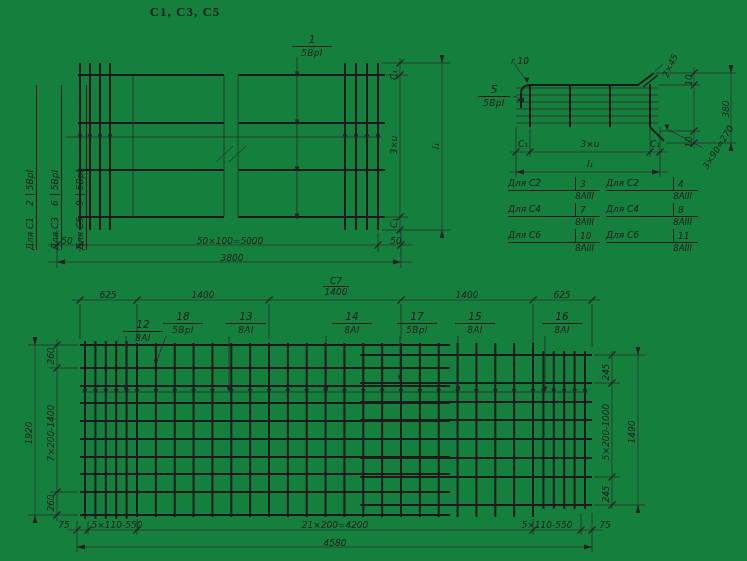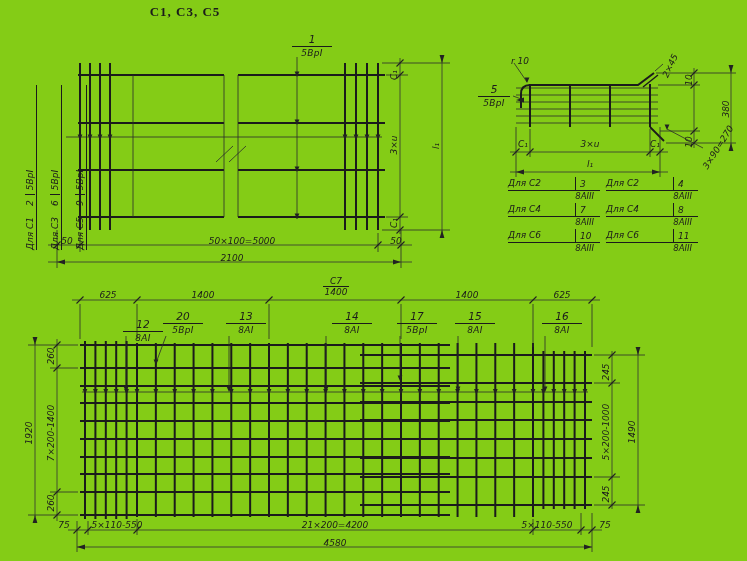--- a/index.html
+++ b/index.html
@@ -1,16 +1,16 @@
 <!DOCTYPE html>
 <html><head>
 <meta charset="utf-8">
 <style>
   html,body{margin:0;padding:0;background:#e8e8e6;}
-  #sheet{position:relative;width:747px;height:561px;background:#84cc16;overflow:hidden;
+  #sheet{position:relative;width:747px;height:561px;background:#15803d;overflow:hidden;
          font-family:"DejaVu Sans",sans-serif;color:#1b1b1b;}
   #linework{position:absolute;left:0;top:0;}
   .title{position:absolute;font:bold 13px "Liberation Serif",serif;letter-spacing:1px;text-align:center;white-space:nowrap;}
   .dim{position:absolute;font:italic 9px "DejaVu Sans",sans-serif;text-align:center;white-space:nowrap;}
   .rdim{position:absolute;font:italic 9px "DejaVu Sans",sans-serif;text-align:center;white-space:nowrap;
         transform:rotate(-90deg);transform-origin:0 0;}
   .wlabel{position:absolute;width:40px;text-align:center;font-style:italic;}
   .wlabel .num{font-size:10.5px;line-height:11px;border-bottom:1.2px solid #1b1b1b;padding-bottom:1px;}
   .wlabel .cls{font-size:9px;line-height:10px;padding-top:1px;letter-spacing:.3px;}
   .rrow{position:absolute;transform:rotate(-90deg);transform-origin:0 0;display:flex;align-items:flex-end;
@@ -306,23 +306,23 @@
     <span class="rnum">6</span>
     <span class="rcls">5ВрI</span>
   </div>
   <div class="rrow" style="left:75px;top:250px;width:165px">
     <span class="rfor">Для С5</span>
     <span class="rnum">9</span>
     <span class="rcls">5ВрI</span>
   </div>
 
   <div class="dim" style="left:57px;top:236px;width:20px">50</div>
-  <div class="dim" style="left:180px;top:236px;width:124px">50×100=5000</div>
+  <div class="dim" style="left:168px;top:236px;width:124px">50×100=5000</div>
   <div class="dim" style="left:384px;top:236px;width:24px">50</div>
-  <div class="dim" style="left:207px;top:253px;width:50px">2100</div>
+  <div class="dim" style="left:207px;top:253px;width:50px">3800</div>
 
   <div class="rdim" style="left:389px;top:84px;width:18px">С₁</div>
   <div class="rdim" style="left:389px;top:163px;width:36px">3×u</div>
   <div class="rdim" style="left:389px;top:232px;width:18px">С₁</div>
   <div class="rdim" style="left:431px;top:157px;width:22px">l₁</div>
 
   <div class="dim" style="left:505px;top:56px;width:30px">r 10</div>
   <div class="wlabel" style="left:478px;top:84px;width:32px">
     <div class="num">5</div>
     <div class="cls">5ВрI</div>
@@ -392,21 +392,21 @@
     <div>1400</div>
   </div>
   <div class="dim" style="left:449px;top:290px;width:36px">1400</div>
   <div class="dim" style="left:548px;top:290px;width:28px">625</div>
 
   <div class="wlabel" style="left:123px;top:319px">
     <div class="num">12</div>
     <div class="cls">8АI</div>
   </div>
   <div class="wlabel" style="left:163px;top:311px">
-    <div class="num">20</div>
+    <div class="num">18</div>
     <div class="cls">5ВрI</div>
   </div>
   <div class="wlabel" style="left:226px;top:311px">
     <div class="num">13</div>
     <div class="cls">8АI</div>
   </div>
   <div class="wlabel" style="left:332px;top:311px">
     <div class="num">14</div>
     <div class="cls">8АI</div>
   </div>

